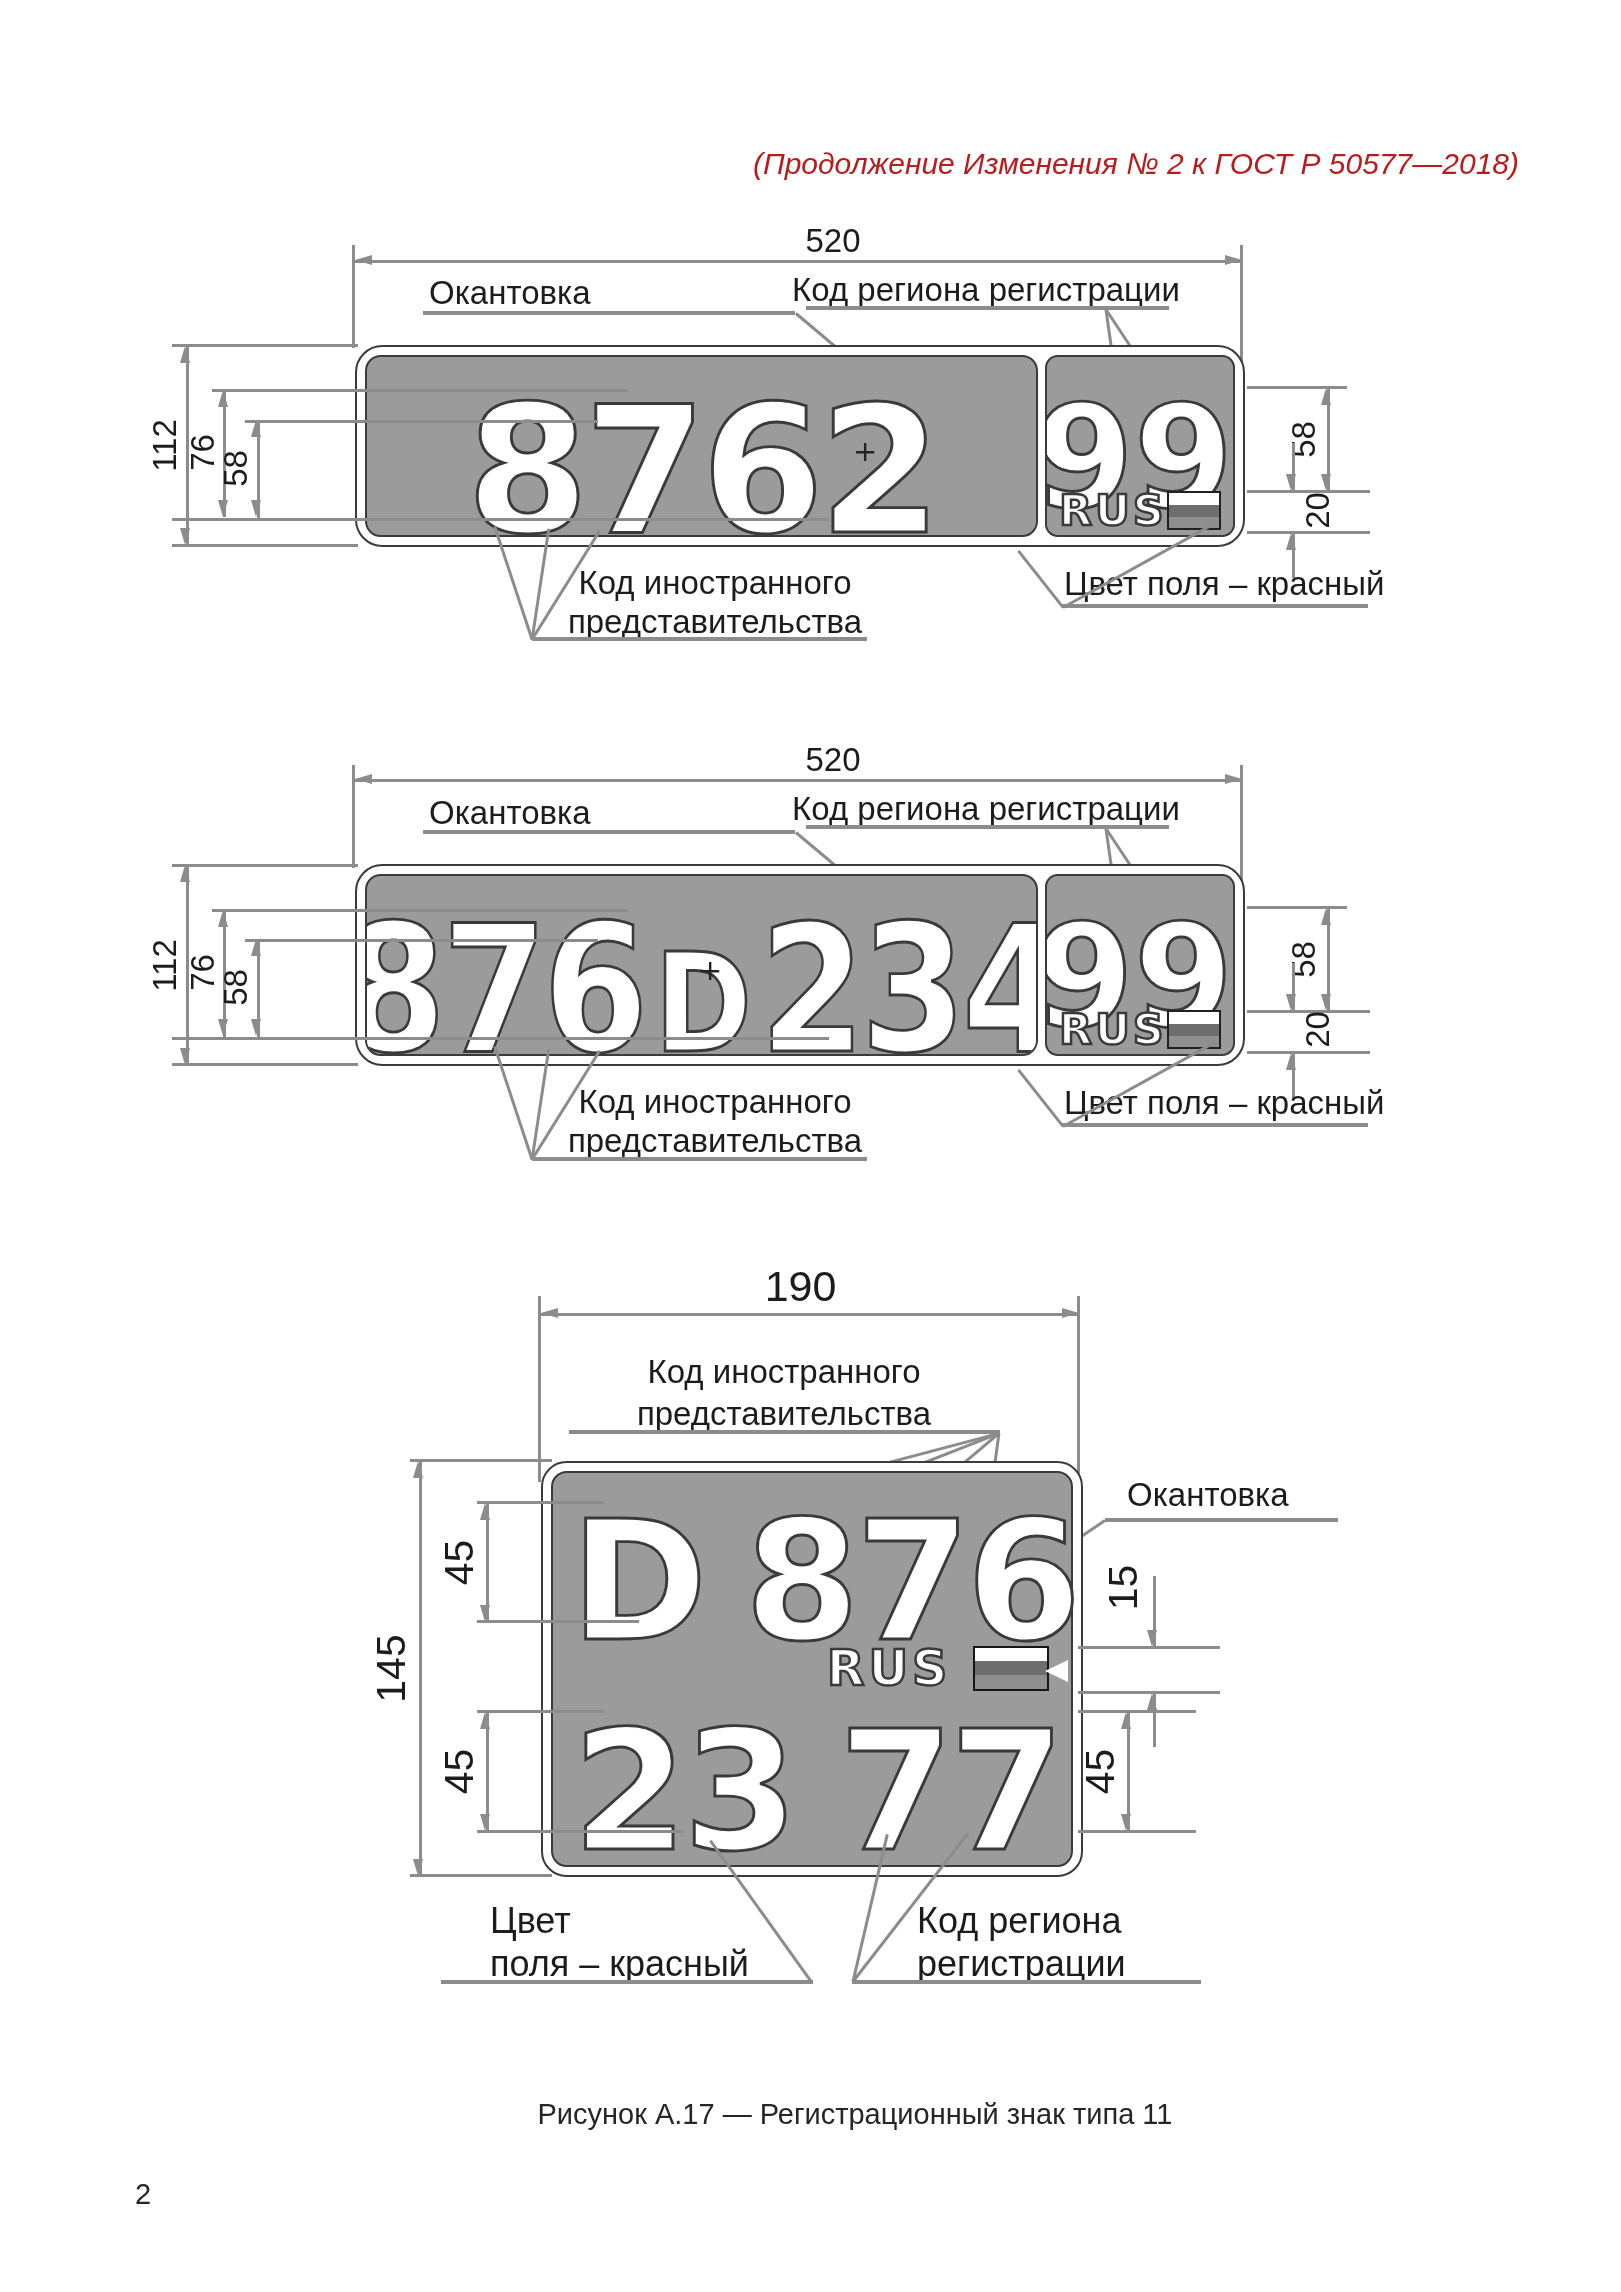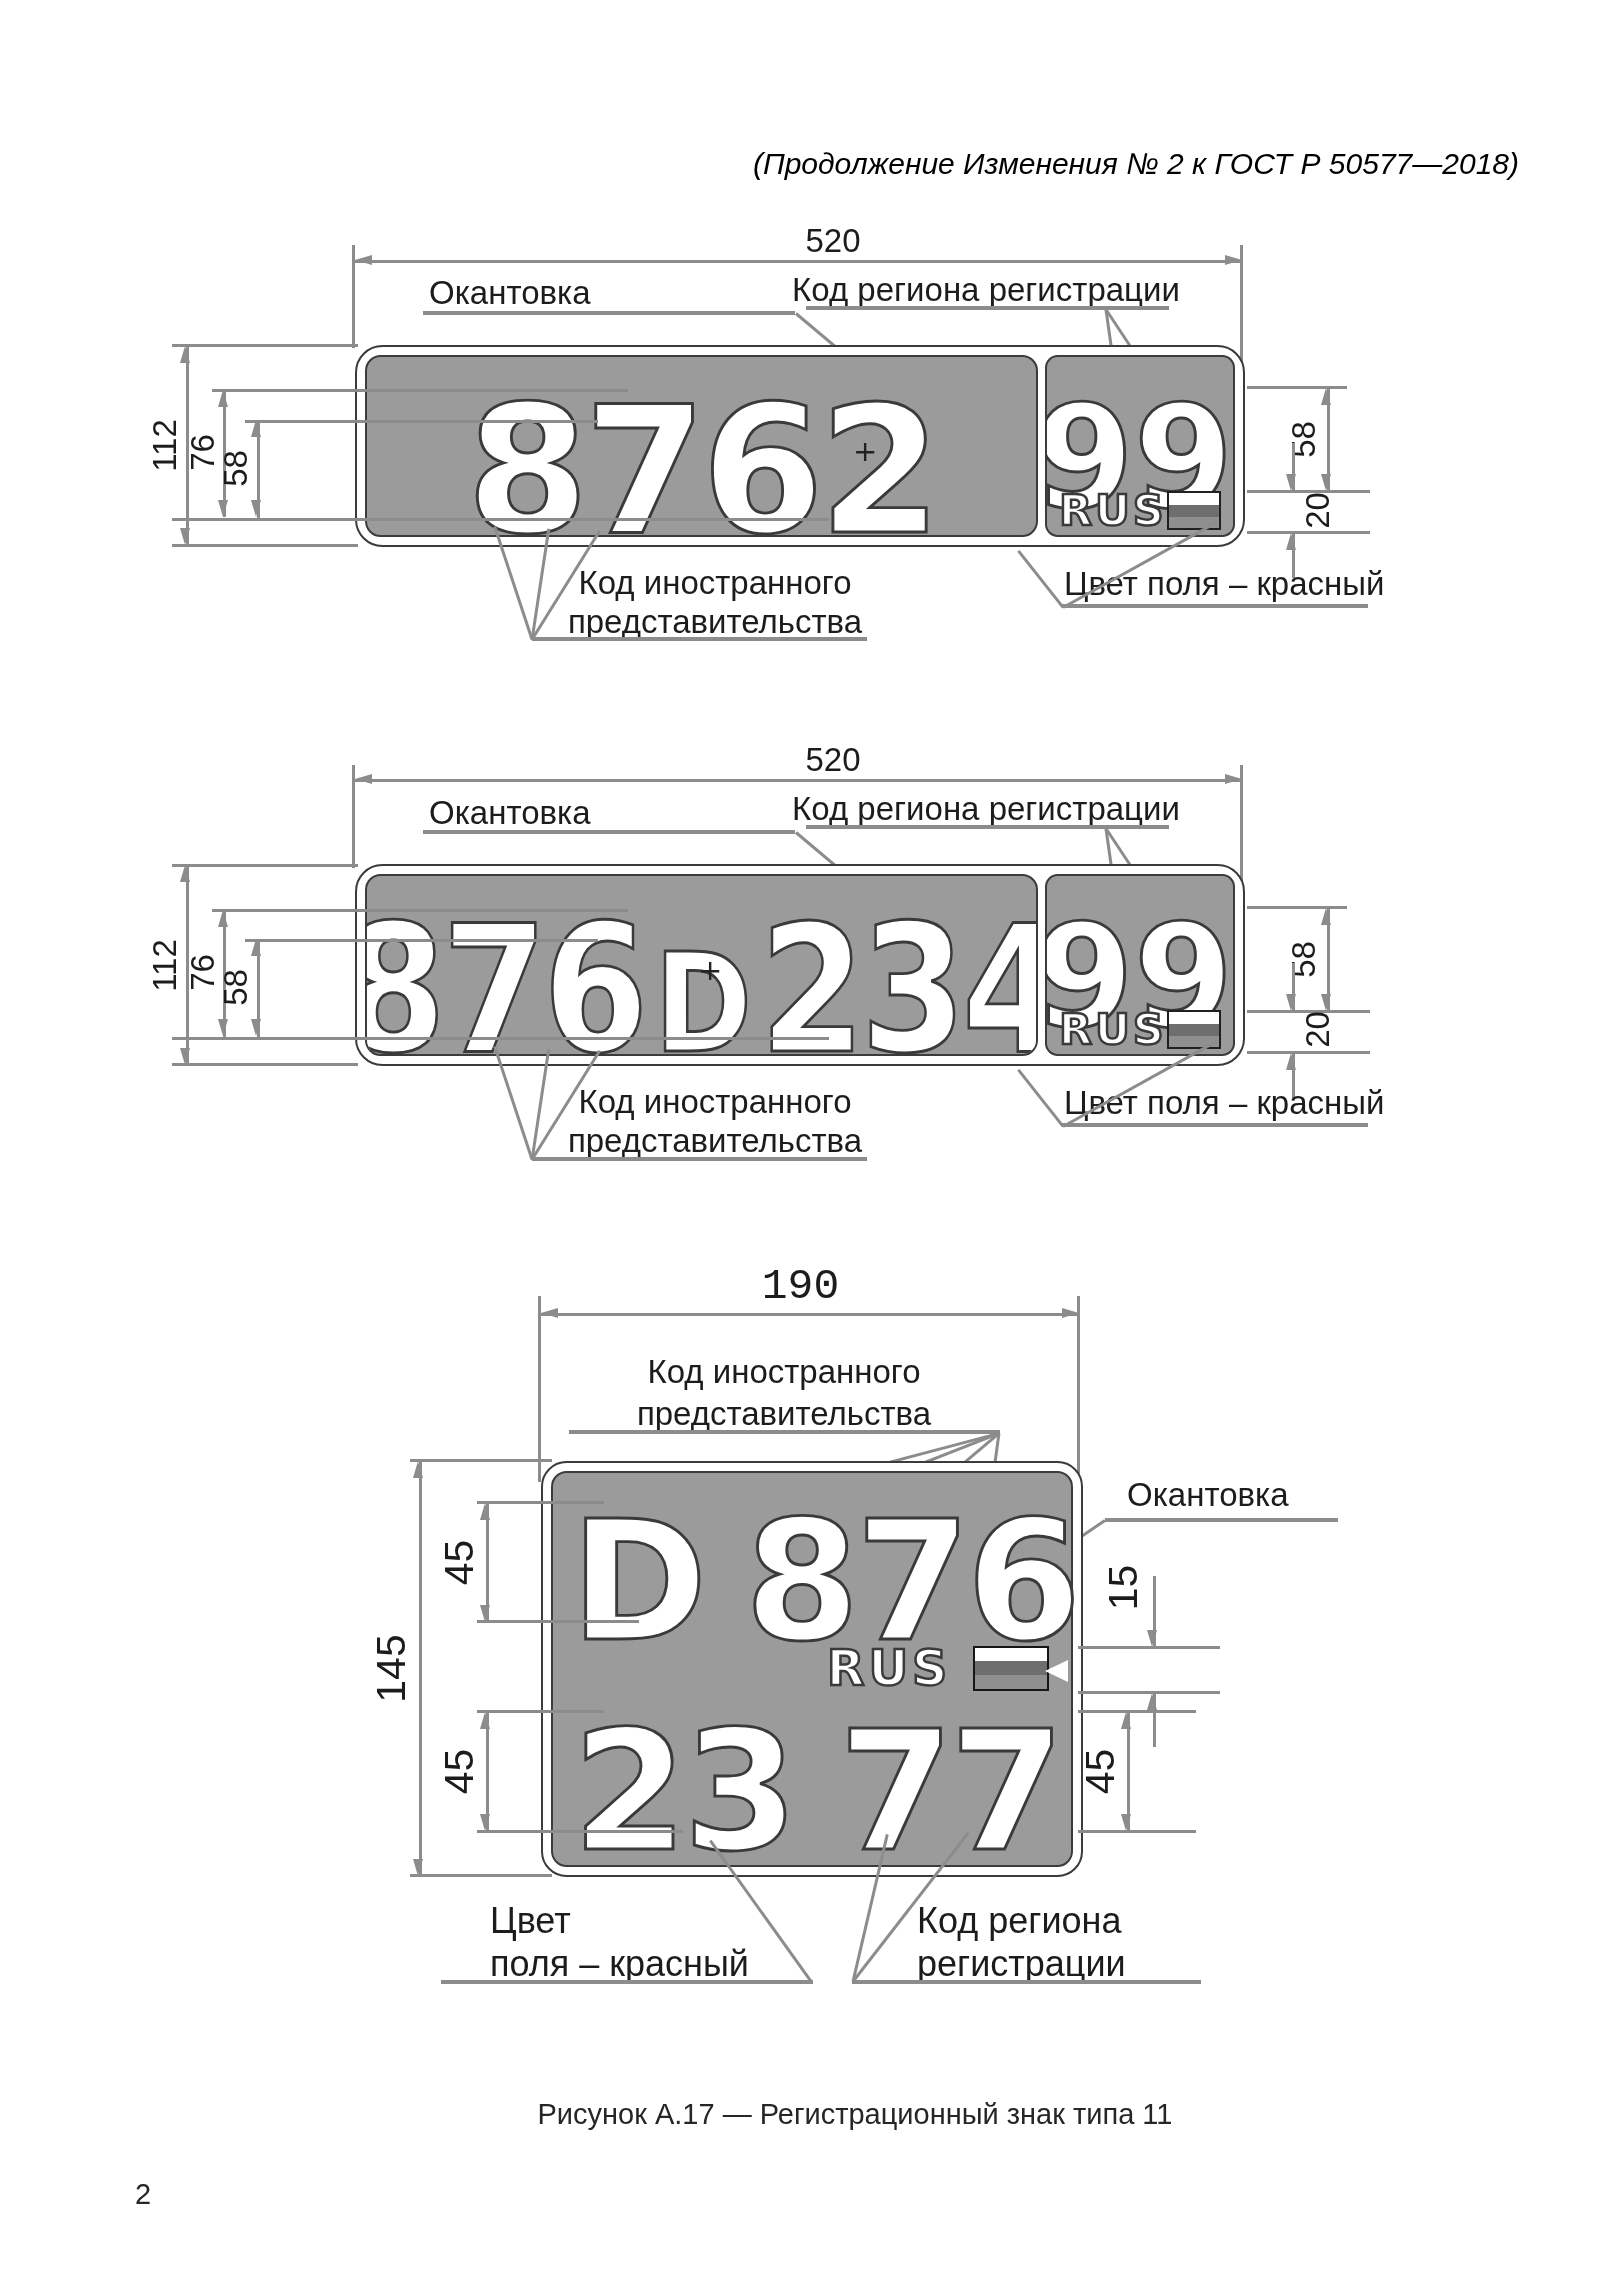--- a/index.html
+++ b/index.html
@@ -1,21 +1,21 @@
 <!DOCTYPE html>
 <html><head>
 <meta charset="utf-8">
 <style>
   * { margin:0; padding:0; box-sizing:border-box; }
   body { background:#e8e8e8; }
   .page { position:relative; width:1621px; height:2293px; background:#ffffff;
           font-family:"Liberation Sans", sans-serif; color:#1f1f1f; overflow:hidden; margin:0 auto; }
 
   .header { position:absolute; left:529px; top:147px; width:990px; text-align:right;
-            font-style:italic; font-size:30px; color:#000000; }
+            font-style:italic; font-size:30px; color:#b91c1c; }
 
   .lbl  { position:absolute; font-size:33px; color:#1c1c1c; white-space:nowrap; }
   .lblc { text-align:center; }
   .lbl-lg { font-size:36px; }
   .caption { position:absolute; font-size:29px; color:#262626; text-align:center; white-space:nowrap; }
   .pagenum { position:absolute; font-size:29px; color:#262626; }
 
   .hline { position:absolute; height:2.9px; background:#8c8c8c; }
   .uline { position:absolute; height:3.9px; background:#8c8c8c; }
   .vline { position:absolute; width:2.9px;  background:#8c8c8c; }
@@ -225,21 +225,21 @@
   <div class="lead" style="left:532px;top:1158px;width:119px;transform:rotate(-108.3deg);"></div>
   <div class="lead" style="left:532px;top:1158px;width:112px;transform:rotate(-81.4deg);"></div>
   <div class="lead" style="left:532px;top:1158px;width:128px;transform:rotate(-58.1deg);"></div>
 
   <div class="lbl" style="left:1064px;top:1084px;">Цвет поля – красный</div>
   <div class="uline" style="left:1062px;top:1123px;width:306px;"></div>
   <div class="lead" style="left:1063px;top:1125px;width:72px;transform:rotate(-128.3deg);"></div>
   <div class="lead" style="left:1063px;top:1125px;width:176px;transform:rotate(-29deg);"></div>
 
 
-  <div class="dimnum dimnum-lg" style="left:737px;top:1262px;width:127px;font-family:Liberation Mono, monospace;">190</div>
+  <div class="dimnum dimnum-lg" style="left:737px;top:1262px;width:127px;">190</div>
   <div class="hline" style="left:541px;top:1313px;width:539px;"></div>
   <div class="tri a-left" style="left:541px;top:1308px;"></div>
   <div class="tri a-right" style="left:1062px;top:1308px;"></div>
   <div class="vline" style="left:538px;top:1296px;height:186px;"></div>
   <div class="vline" style="left:1077px;top:1296px;height:196px;"></div>
 
   <div class="lbl lblc" style="left:588px;top:1353px;width:392px;">Код иностранного</div>
   <div class="lbl lblc" style="left:588px;top:1395px;width:392px;">представительства</div>
   <div class="uline" style="left:569px;top:1430px;width:431px;"></div>
   <div class="lead arr" style="left:999px;top:1432px;width:323px;transform:rotate(165.2deg);"></div>

